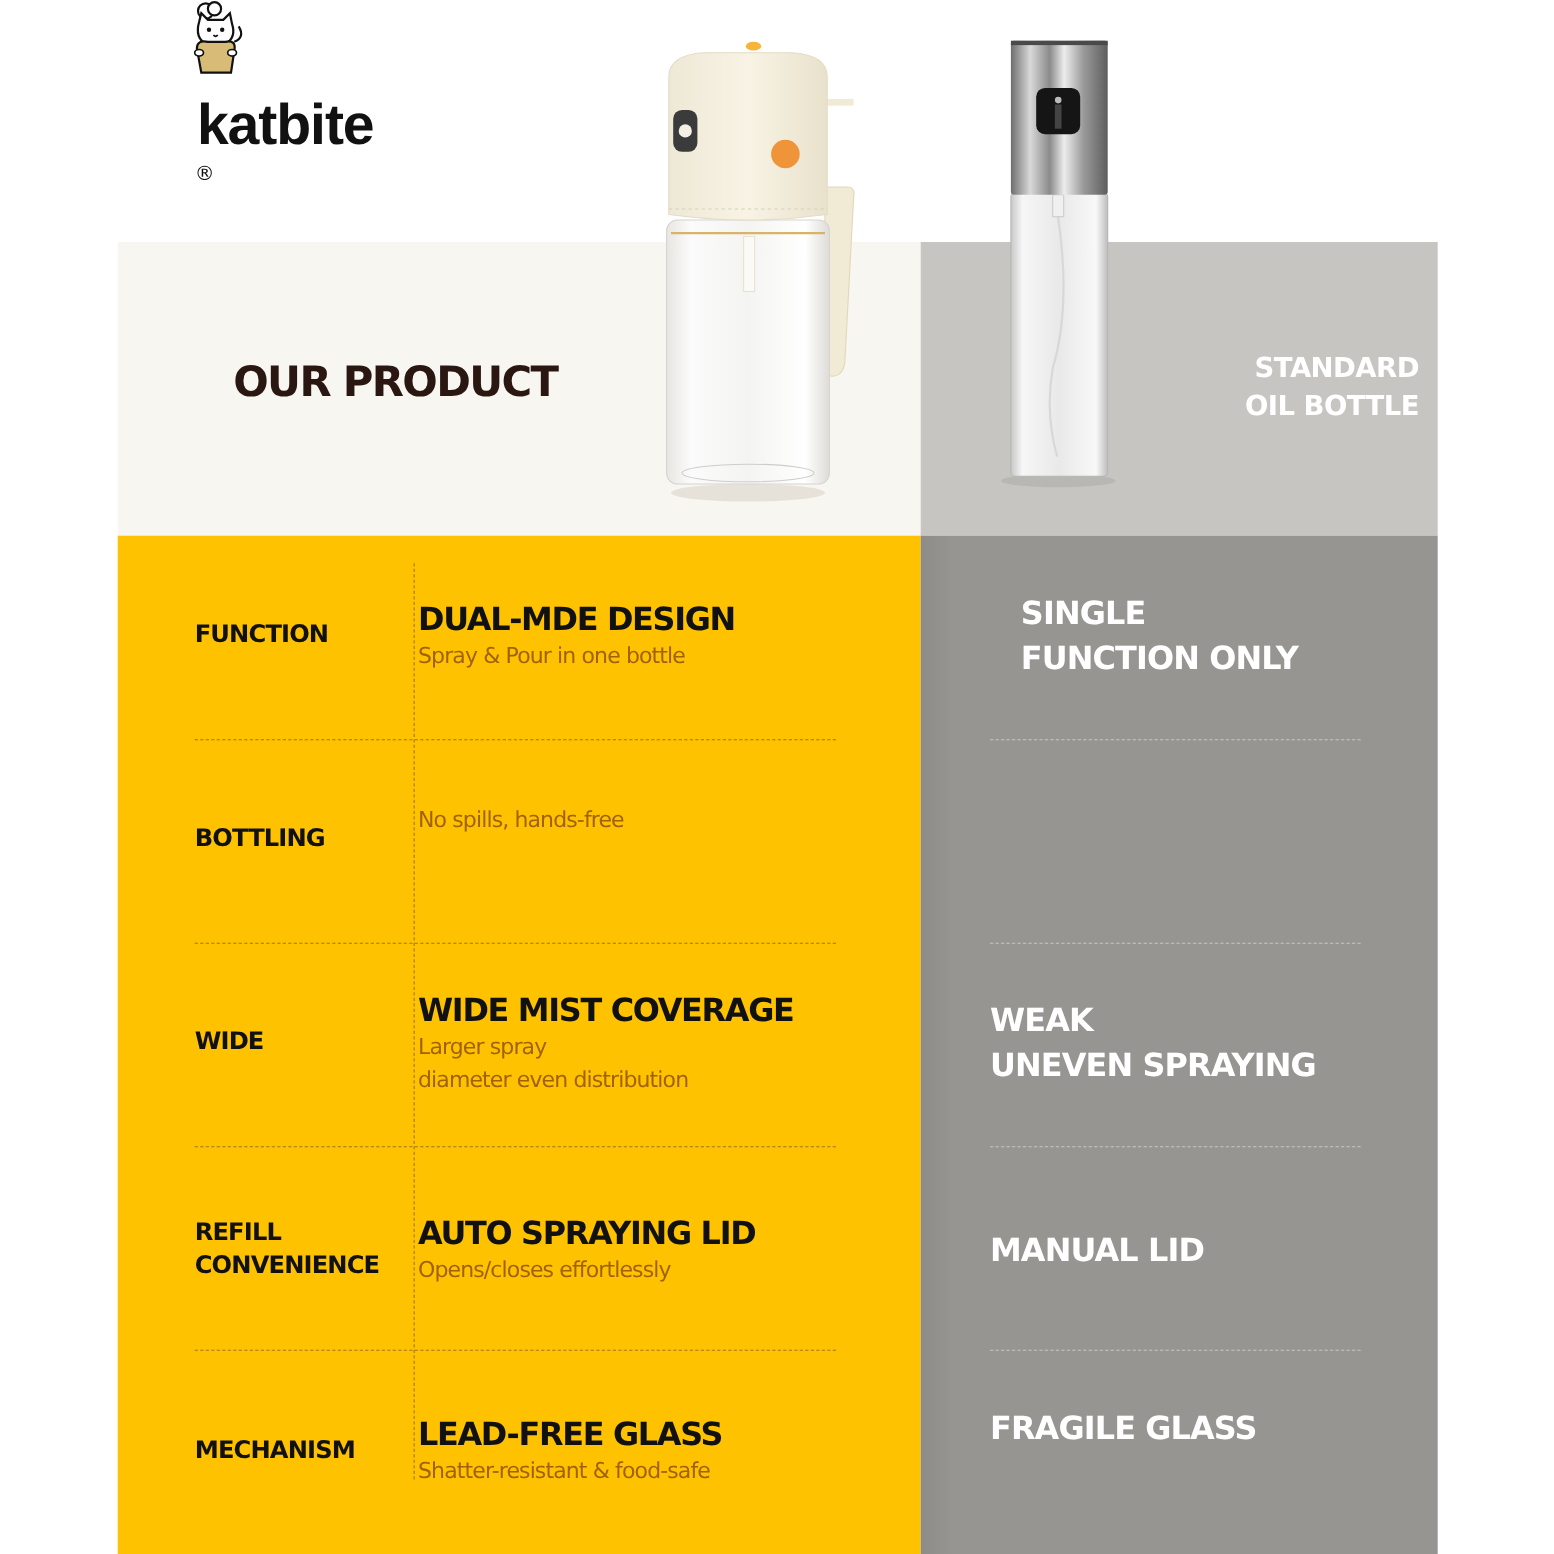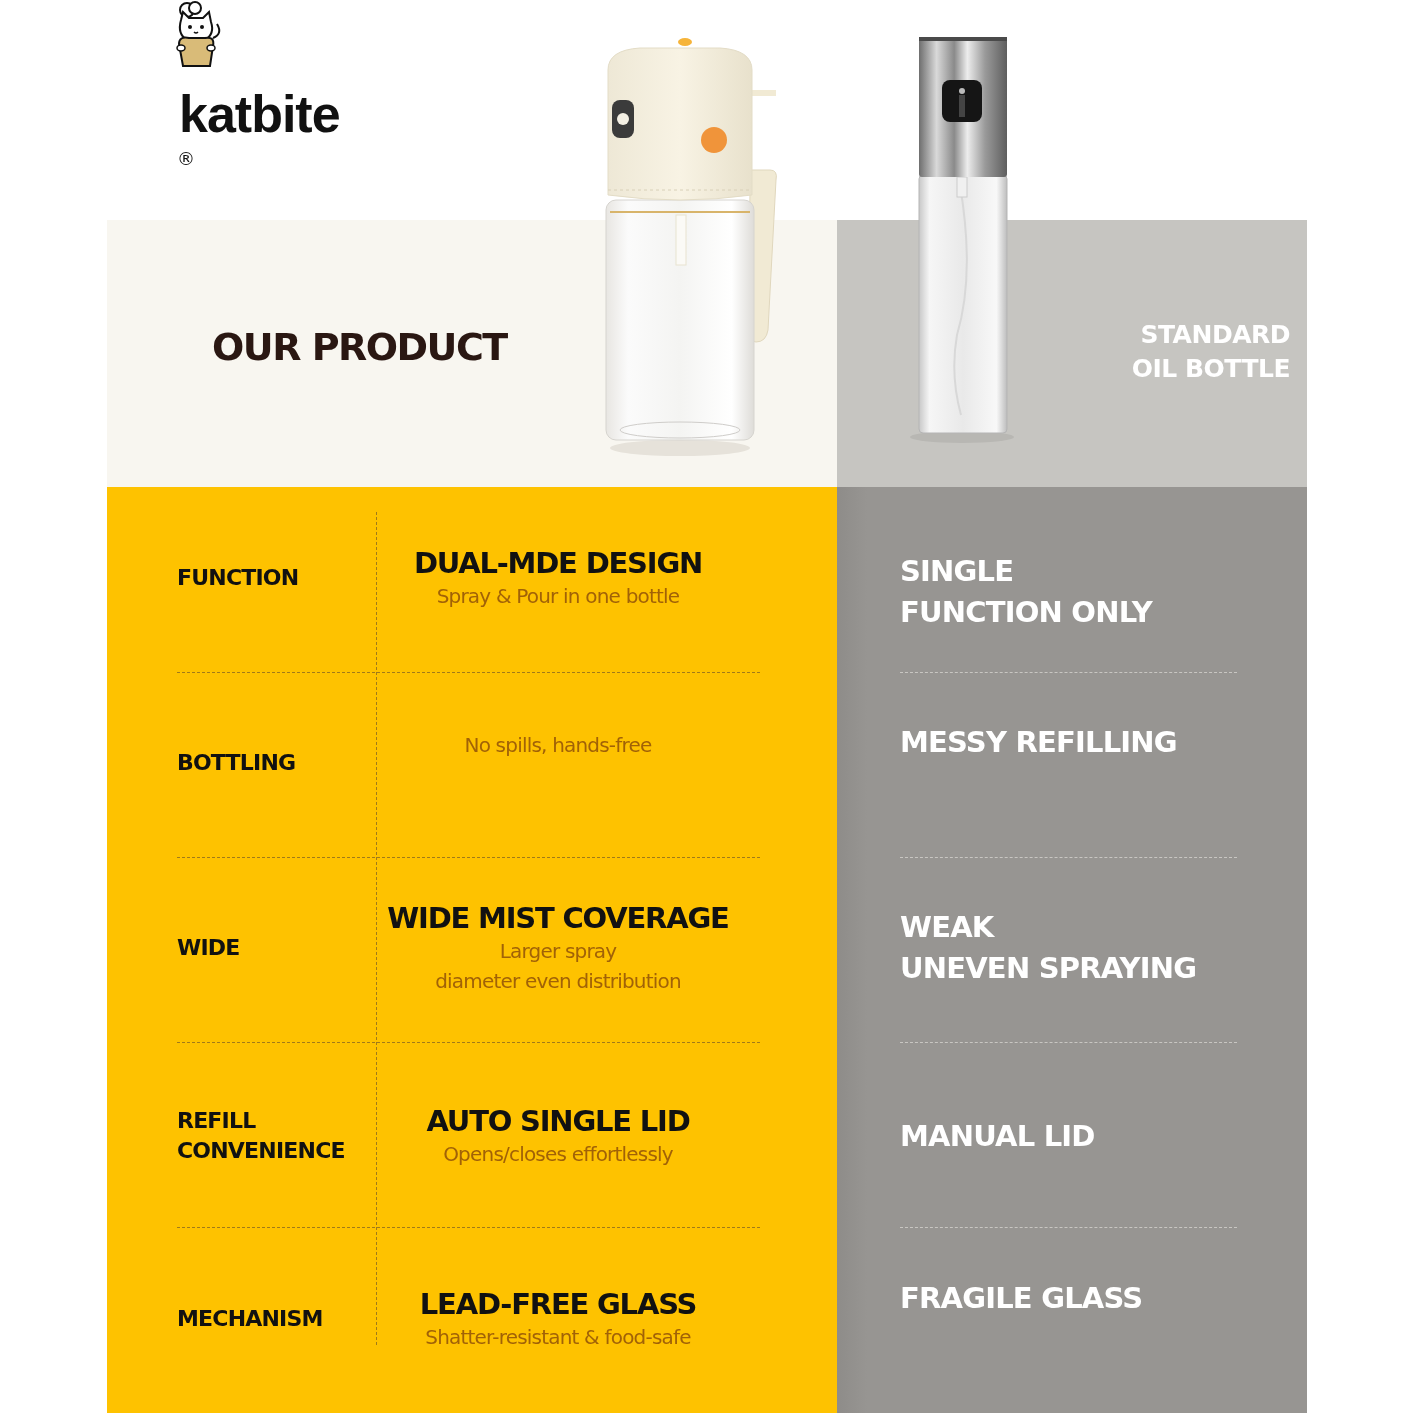--- a/index.html
+++ b/index.html
@@ -41,21 +41,21 @@
   .bottle-ours { left:600px; top:30px; width:180px; height:430px; }
   .bottle-standard { left:905px; top:35px; width:115px; height:410px; }
 
   
   .row-label {
     left:177px; font-size:22px; font-weight:700; color:#111;
     letter-spacing:-0.8px; line-height:30px;
     font-family:"DejaVu Sans", sans-serif;
   }
   .feature {
-    left:368px; width:380px; text-align:center; color:#111;
+    left:380px; width:380px; text-align:left; color:#111;
     font-family:"DejaVu Sans", sans-serif;
   }
   .feature-title { font-size:29px; font-weight:700; letter-spacing:-1.2px; line-height:36px; white-space:nowrap; }
   .feature-sub { font-size:20px; letter-spacing:-0.8px; line-height:30px; color:#a16207; }
 
   .con {
     left:900px; width:380px; color:#ffffff; font-size:29px; font-weight:700;
     letter-spacing:-0.8px; line-height:41px; font-family:"DejaVu Sans", sans-serif;
   }
 
@@ -181,50 +181,49 @@
 <div class="abs hdash-g" style="top:672px;"></div>
 <div class="abs hdash-g" style="top:857px;"></div>
 <div class="abs hdash-g" style="top:1042px;"></div>
 <div class="abs hdash-g" style="top:1227px;"></div>
 
 <div class="abs row-label" style="top:563px;">FUNCTION</div>
 <div class="abs feature" style="top:545px;">
   <div class="feature-title">DUAL-MDE DESIGN</div>
   <div class="feature-sub">Spray &amp; Pour in one bottle</div>
 </div>
-<div class="abs con" style="top:551px;">
+<div class="abs con" style="top:537px;margin-left:28px;">
   <div>SINGLE</div>
   <div>FUNCTION ONLY</div>
 </div>
 
 <div class="abs row-label" style="top:748px;">BOTTLING</div>
 <div class="abs feature" style="top:730px;">
   <div class="feature-sub">No spills, hands-free</div>
 </div>
 <div class="abs con" style="top:722px;">
-  <div>MESSY REFILLING</div>
 </div>
 
 <div class="abs row-label" style="top:933px;">WIDE</div>
 <div class="abs feature" style="top:900px;">
   <div class="feature-title">WIDE MIST COVERAGE</div>
   <div class="feature-sub">Larger spray</div>
   <div class="feature-sub">diameter even distribution</div>
 </div>
 <div class="abs con" style="top:907px;">
   <div>WEAK</div>
   <div>UNEVEN SPRAYING</div>
 </div>
 
 <div class="abs row-label" style="top:1106px;">
   <div>REFILL</div>
   <div>CONVENIENCE</div>
 </div>
 <div class="abs feature" style="top:1103px;">
-  <div class="feature-title">AUTO SINGLE LID</div>
+  <div class="feature-title">AUTO SPRAYING LID</div>
   <div class="feature-sub">Opens/closes effortlessly</div>
 </div>
 <div class="abs con" style="top:1116px;">
   <div>MANUAL LID</div>
 </div>
 
 <div class="abs row-label" style="top:1304px;">MECHANISM</div>
 <div class="abs feature" style="top:1286px;">
   <div class="feature-title">LEAD-FREE GLASS</div>
   <div class="feature-sub">Shatter-resistant &amp; food-safe</div>

